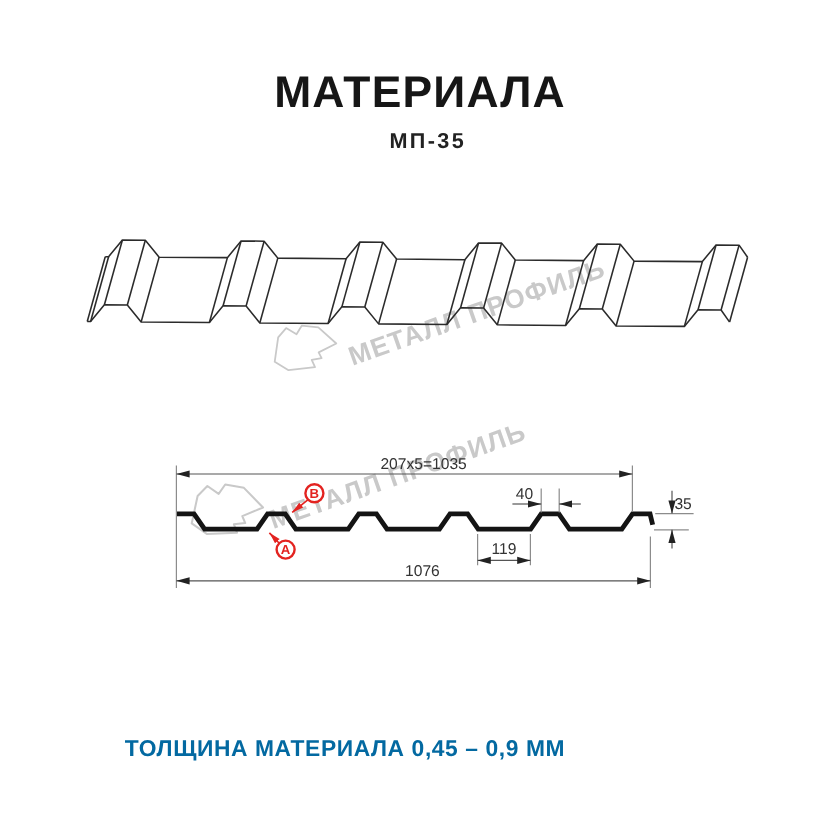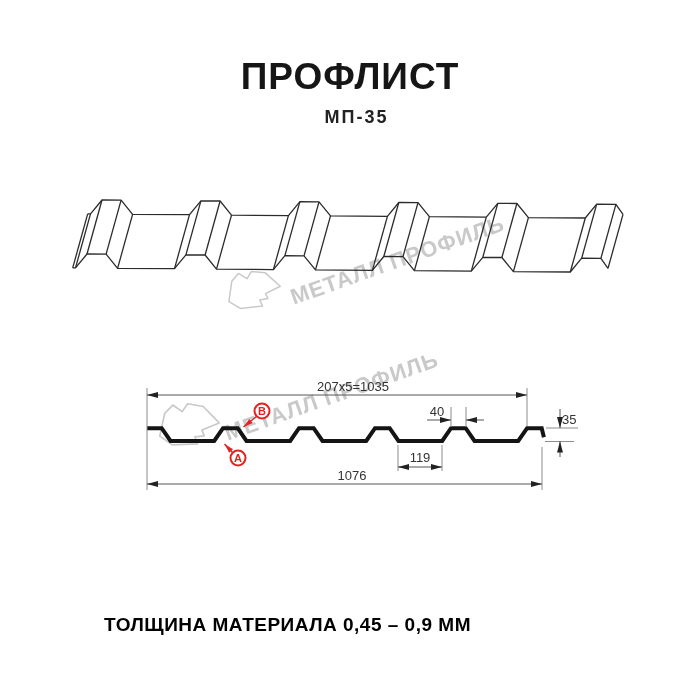--- a/index.html
+++ b/index.html
@@ -6,42 +6,42 @@
     --line:#2b2b2b; --profile:#141414; --dim:#555555; --ext:#8c8c8c;
     --txt:#333333; --red:#e32320; --wm:#c9c9c9; --title:#161616;
   }
   html,body{margin:0;padding:0;background:#fff;}
   .page{position:relative;width:700px;height:700px;background:#ffffff;overflow:hidden;
         font-family:"Liberation Sans", sans-serif;}
   .hdr{position:absolute;top:56px;left:0;width:700px;text-align:center;}
   .hdr h1{margin:0;font-size:37px;font-weight:bold;letter-spacing:1px;color:var(--title);}
   .hdr .model{margin-top:9px;font-size:18px;font-weight:bold;letter-spacing:2px;color:#222;margin-left:13px;}
   .ftr{position:absolute;top:614px;left:0;width:575px;text-align:center;
-       font-size:19px;font-weight:bold;letter-spacing:.5px;color:#000000;}
+       font-size:19px;font-weight:bold;letter-spacing:.5px;color:#0369a1;}
   .wm-text{position:absolute;color:var(--wm);font-weight:bold;font-size:22px;
            letter-spacing:1px;white-space:nowrap;transform-origin:left top;z-index:1;}
   .wm-logo{position:absolute;z-index:1;}
   svg.overlay{position:absolute;left:0;top:0;z-index:2;}
   .iso-line{fill:none;stroke:var(--line);stroke-width:1.3;stroke-linejoin:round;}
   .profile-line{fill:none;stroke:var(--profile);stroke-width:4;stroke-linejoin:miter;}
   .ext{stroke:var(--ext);stroke-width:1;fill:none;}
   .dim{stroke:var(--dim);stroke-width:1;fill:none;}
   .dim-text{font-family:"Liberation Sans",sans-serif;font-size:13px;fill:var(--txt);}
   .callout-circle{fill:#ffffff;stroke:var(--red);stroke-width:2;}
   .callout-letter{font-family:"Liberation Sans",sans-serif;font-size:11px;font-weight:bold;fill:var(--red);}
   .callout-arrow{stroke:var(--red);stroke-width:1.4;fill:none;}
   .logo-path{fill:none;stroke:var(--wm);stroke-width:2.5;stroke-linejoin:round;}
 </style>
 </head>
 <body>
 
 <div class="page">
 
   <div class="hdr">
-    <h1>ПРОФЛИСТ</h1>
+    <h1>МАТЕРИАЛА</h1>
     <div class="model">МП-35</div>
   </div>
 
   <svg class="wm-logo" style="left:222px;top:268px;transform:rotate(-14deg);" width="62" height="44" viewBox="0 0 100 74">
     <path class="logo-path" d="M6,46 L19,14 L33,4 L45,16 L55,6 L77,14 L96,42 L69,48 L71,57 L57,56 L59,67 L22,62 Z"></path>
   </svg>
   <div class="wm-text" style="left:287px;top:286px;transform:rotate(-19.5deg);">МЕТАЛЛ ПРОФИЛЬ</div>
 
   <svg class="wm-logo" style="left:153px;top:400px;transform:rotate(-10deg);" width="70" height="50" viewBox="0 0 100 74">
     <path class="logo-path" d="M6,46 L19,14 L33,4 L45,16 L55,6 L77,14 L96,42 L69,48 L71,57 L57,56 L59,67 L22,62 Z"></path>

